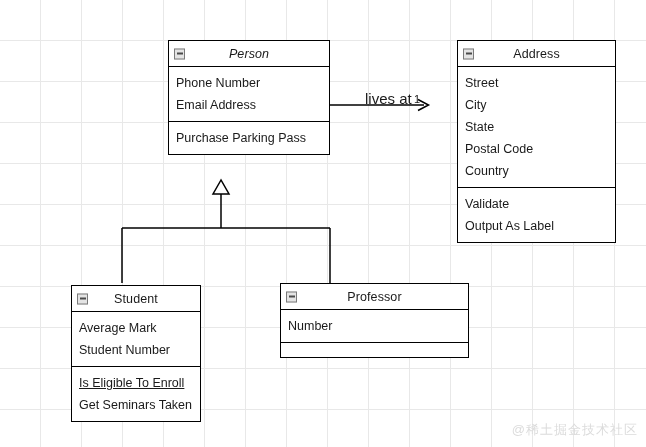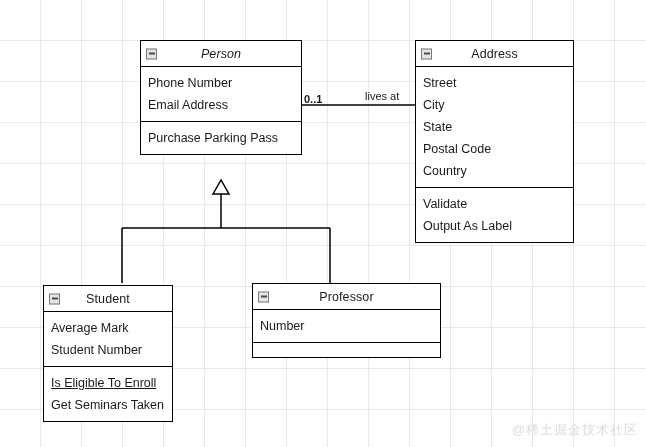--- a/index.html
+++ b/index.html
@@ -26,20 +26,21 @@
     top: 0;
     width: 646px;
     height: 447px;
     pointer-events: none;
   }
   .uml-class {
     position: absolute;
     border: 1.5px solid #000000;
     background: #ffffff;
     box-sizing: border-box;
+    margin-left: 28px;
   }
   .class-header {
     position: relative;
     height: 26px;
     border-bottom: 1.5px solid #000000;
     display: flex;
     align-items: center;
     justify-content: center;
     box-sizing: border-box;
   }
@@ -87,21 +88,21 @@
     color: #1a1a1a;
     padding: 3px 0 3px 7px;
     line-height: 16px;
     white-space: nowrap;
   }
   .member.static {
     text-decoration: underline;
   }
   .assoc-label {
     position: absolute;
-    font-size: 11px;
+    font-size: 15px;
     color: #1a1a1a;
     white-space: nowrap;
     padding-left: 24px;
   }
   .multiplicity {
     position: absolute;
     font-size: 11px;
     color: #1a1a1a;
     white-space: nowrap;
   }
@@ -146,21 +147,21 @@
     </div>
     <div class="compartment">
       <div class="member">Phone Number</div>
       <div class="member">Email Address</div>
     </div>
     <div class="compartment">
       <div class="member">Purchase Parking Pass</div>
     </div>
   </div>
 
-  <div class="uml-class" style="left:415px; top:40px; width:159px;">
+  <div class="uml-class" style="left:429px; top:40px; width:159px;">
     <div class="class-header">
       <span class="collapse-icon">
         <span class="minus"></span>
       </span>
       <span class="class-title">Address</span>
     </div>
     <div class="compartment">
       <div class="member">Street</div>
       <div class="member">City</div>
       <div class="member">State</div>

